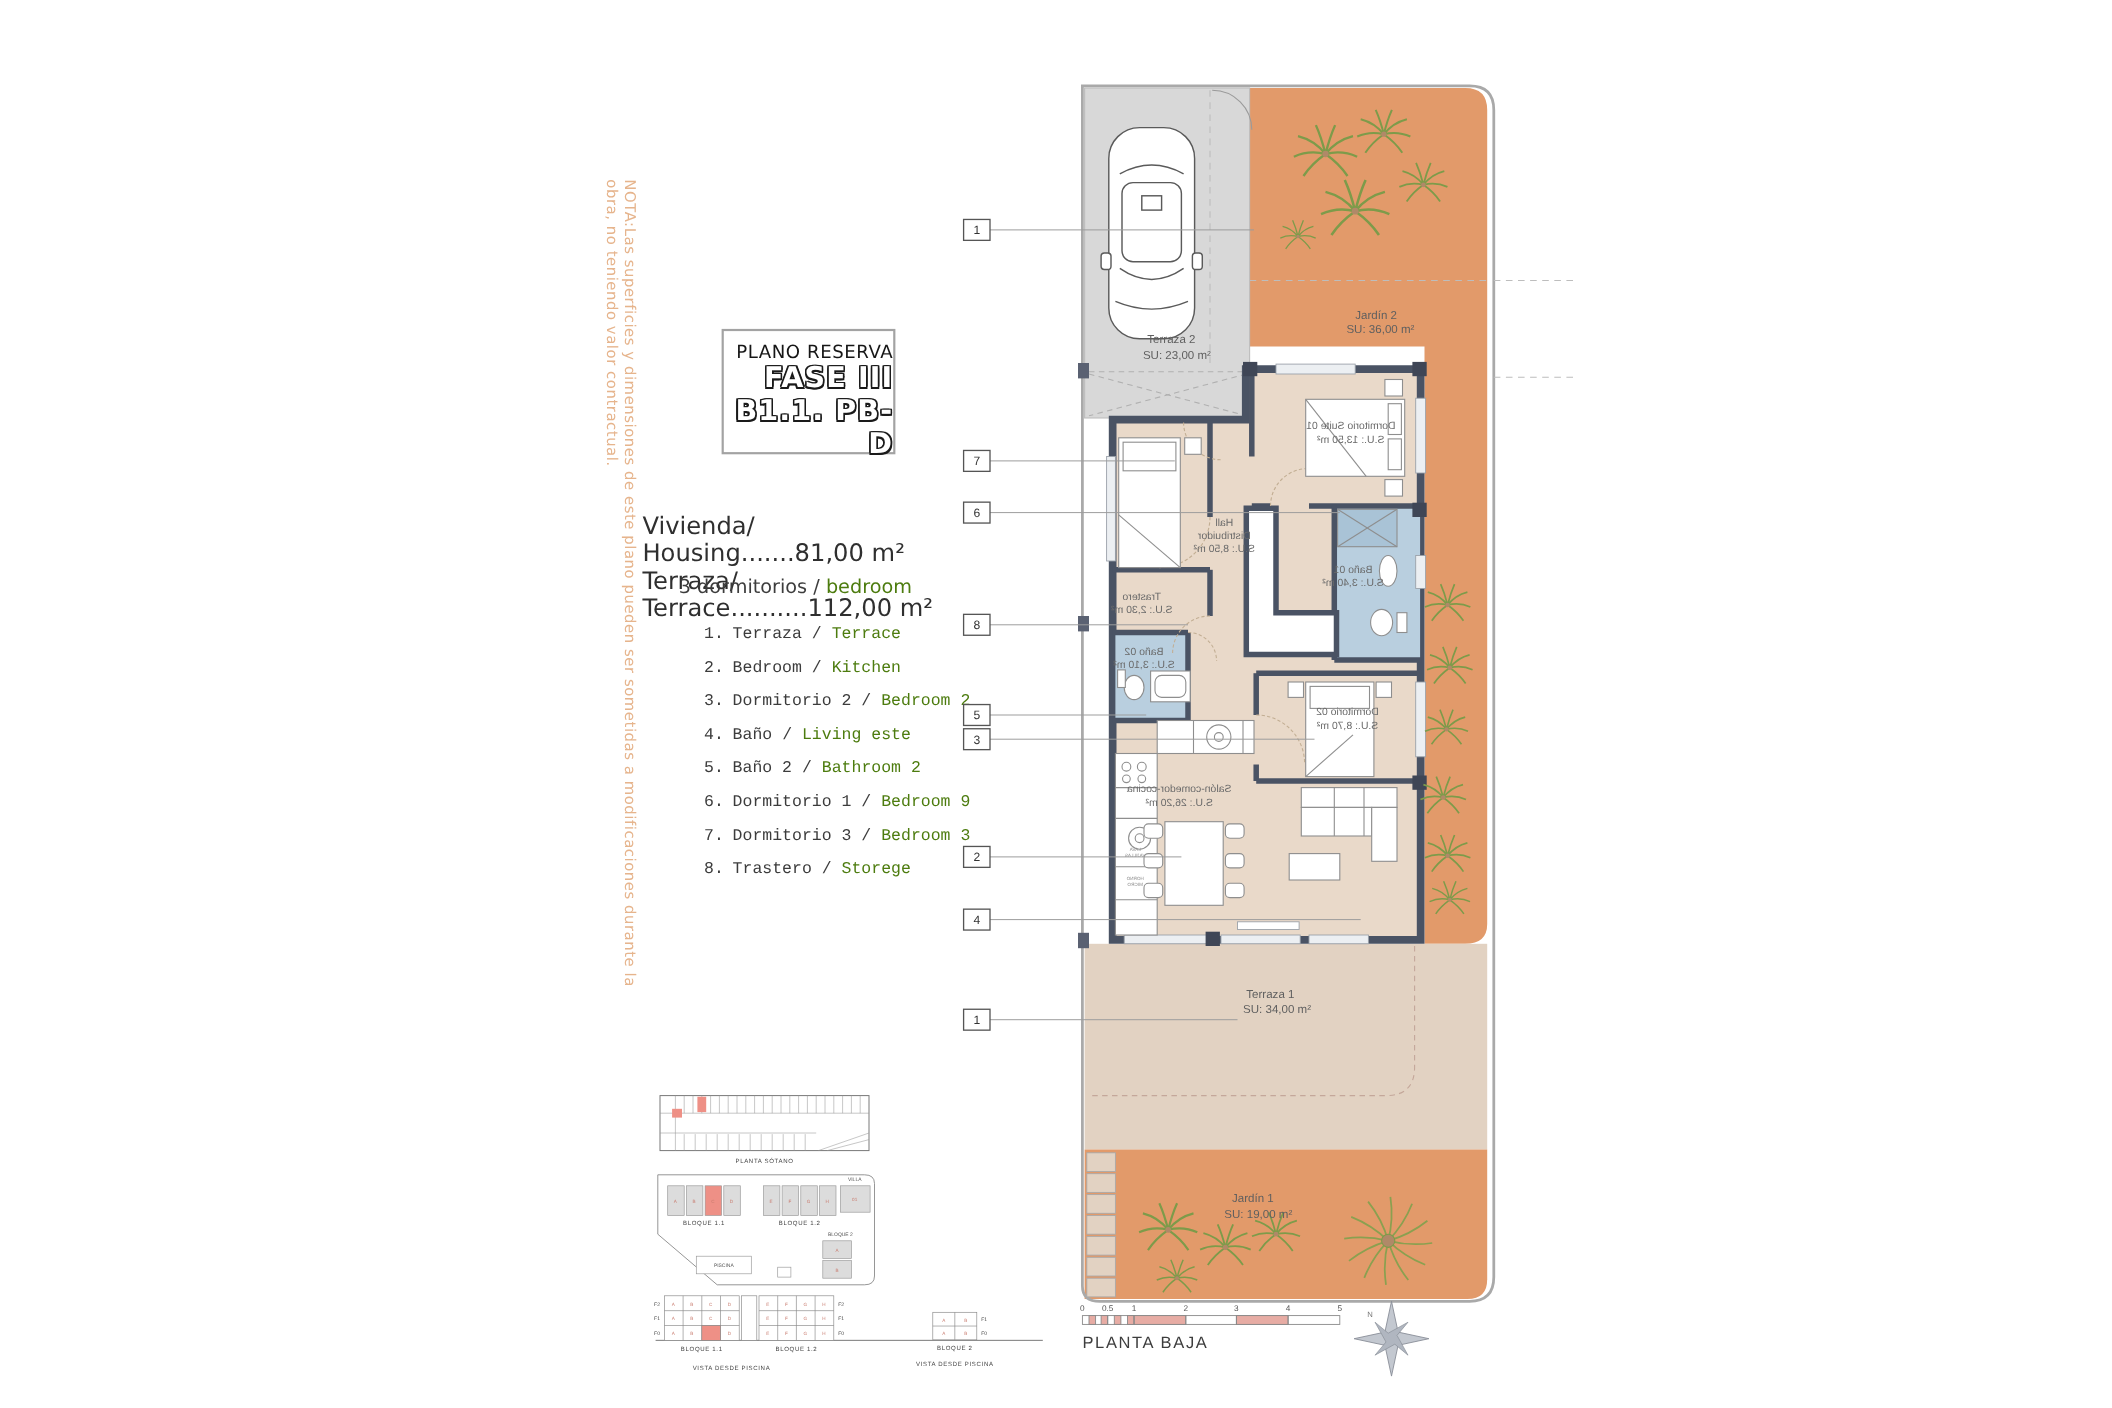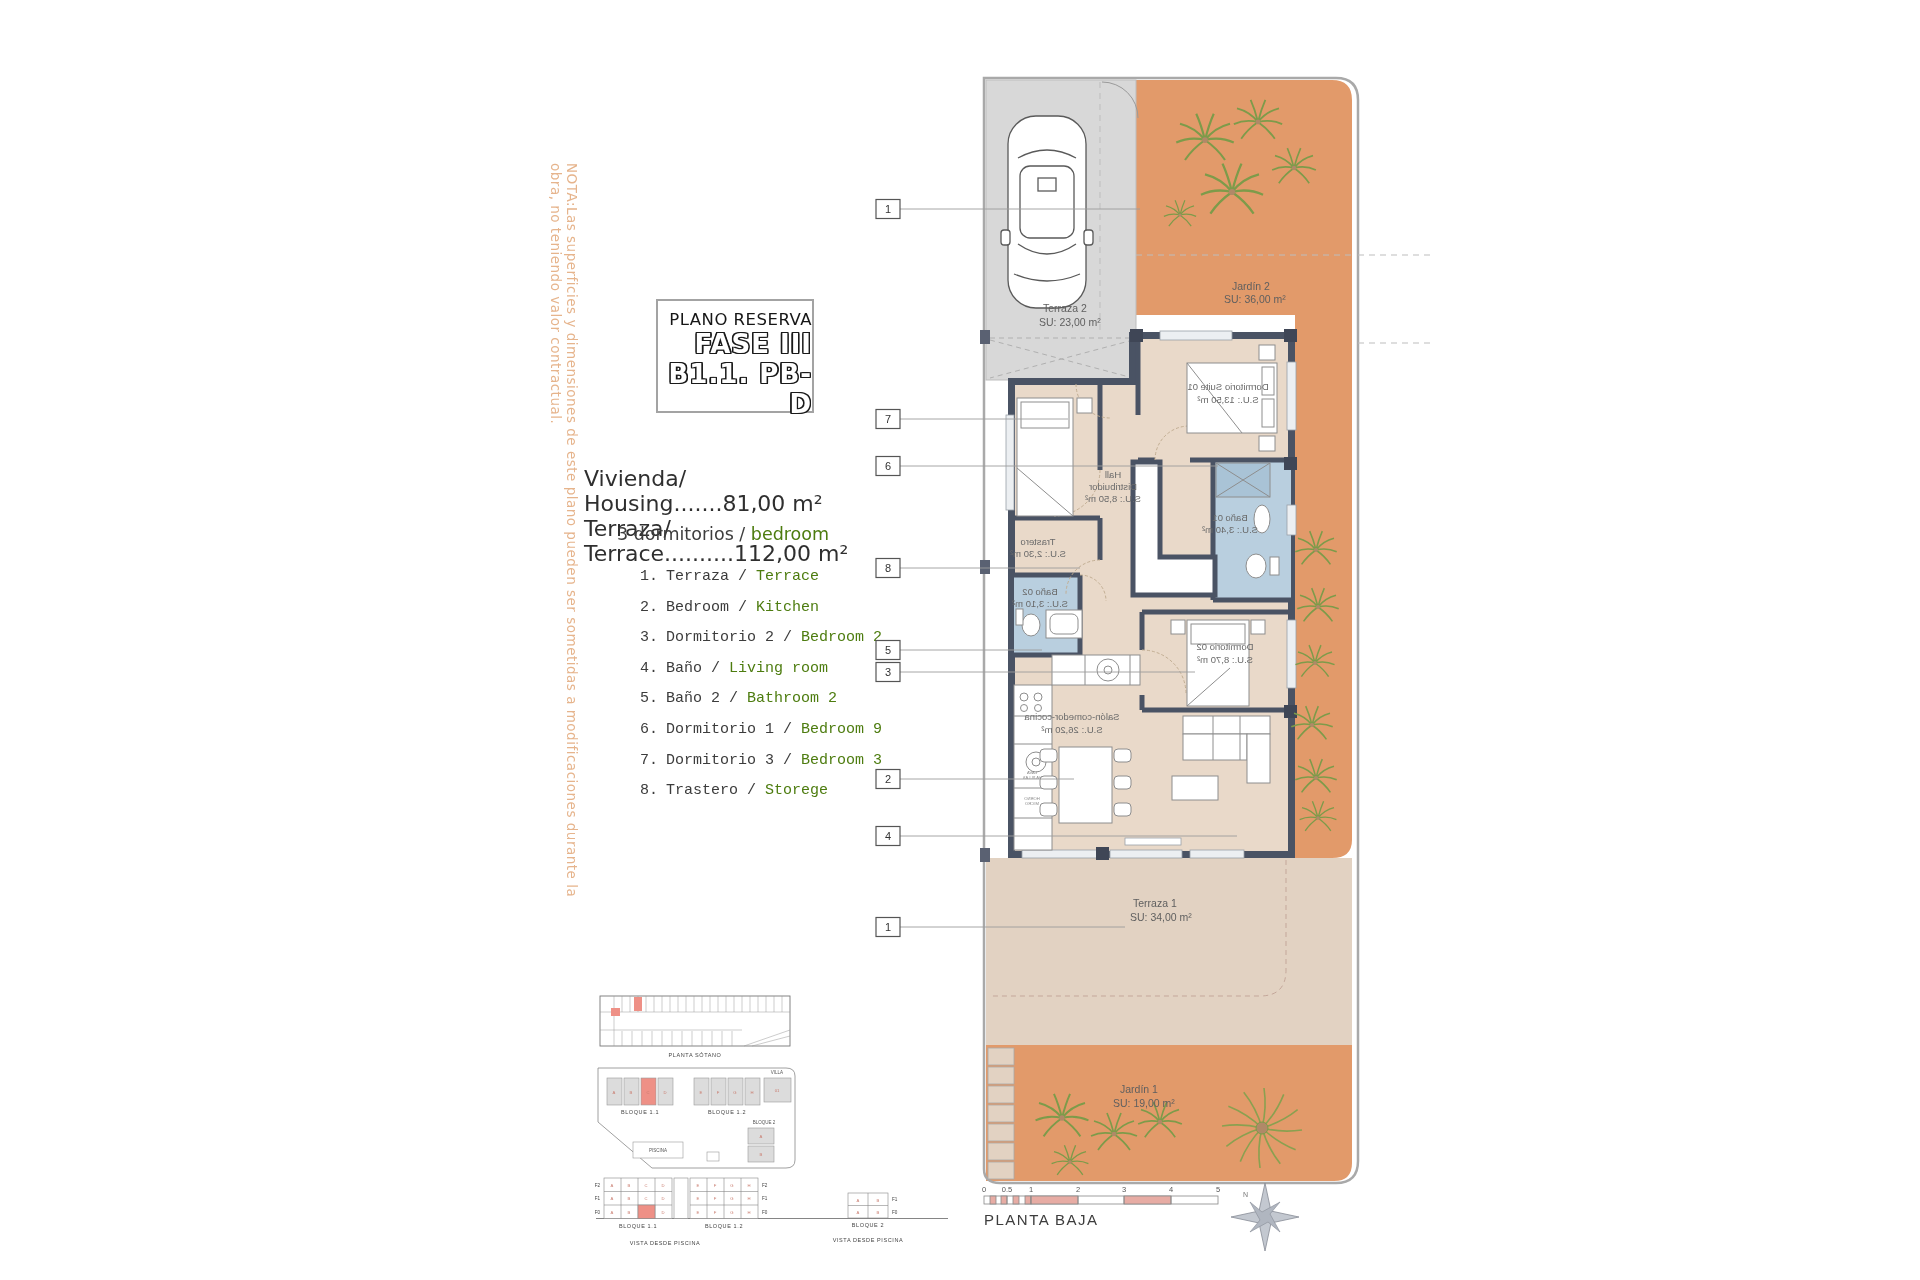--- a/index.html
+++ b/index.html
@@ -49,21 +49,21 @@
 
 <div class="abs" id="bedrooms-line">
   <span>3 dormitorios /</span>
   <span class="accent">bedroom</span>
 </div>
 
 <div class="abs" id="legend">
   <div class="row"><span class="num">1.</span><span>Terraza</span> <span>/</span> <span class="accent">Terrace</span></div>
   <div class="row"><span class="num">2.</span><span>Bedroom</span> <span>/</span> <span class="accent">Kitchen</span></div>
   <div class="row"><span class="num">3.</span><span>Dormitorio 2</span> <span>/</span> <span class="accent">Bedroom 2</span></div>
-  <div class="row"><span class="num">4.</span><span>Baño</span> <span>/</span> <span class="accent">Living room</span></div>
+  <div class="row"><span class="num">4.</span><span>Baño</span> <span>/</span> <span class="accent">Living este</span></div>
   <div class="row"><span class="num">5.</span><span>Baño 2</span> <span>/</span> <span class="accent">Bathroom 2</span></div>
   <div class="row"><span class="num">6.</span><span>Dormitorio 1</span> <span>/</span> <span class="accent">Bedroom 9</span></div>
   <div class="row"><span class="num">7.</span><span>Dormitorio 3</span> <span>/</span> <span class="accent">Bedroom 3</span></div>
   <div class="row"><span class="num">8.</span><span>Trastero</span> <span>/</span> <span class="accent">Storege</span></div>
 </div>
 
 <svg class="abs" style="left:0;top:0" width="1920" height="1280" viewBox="0 0 1920 1280">
   <defs>
     <g id="palm">
       <path d="M0,0 Q8,-10 20,-13 M0,0 Q12,-3 23,2 M0,0 Q10,7 16,16 M0,0 Q-8,-10 -20,-13 M0,0 Q-12,-3 -23,2 M0,0 Q-10,7 -16,16 M0,0 Q3,-12 7,-21 M0,0 Q-3,-12 -7,-21" fill="none" stroke="#7d9b4a" stroke-width="1.7"></path>

